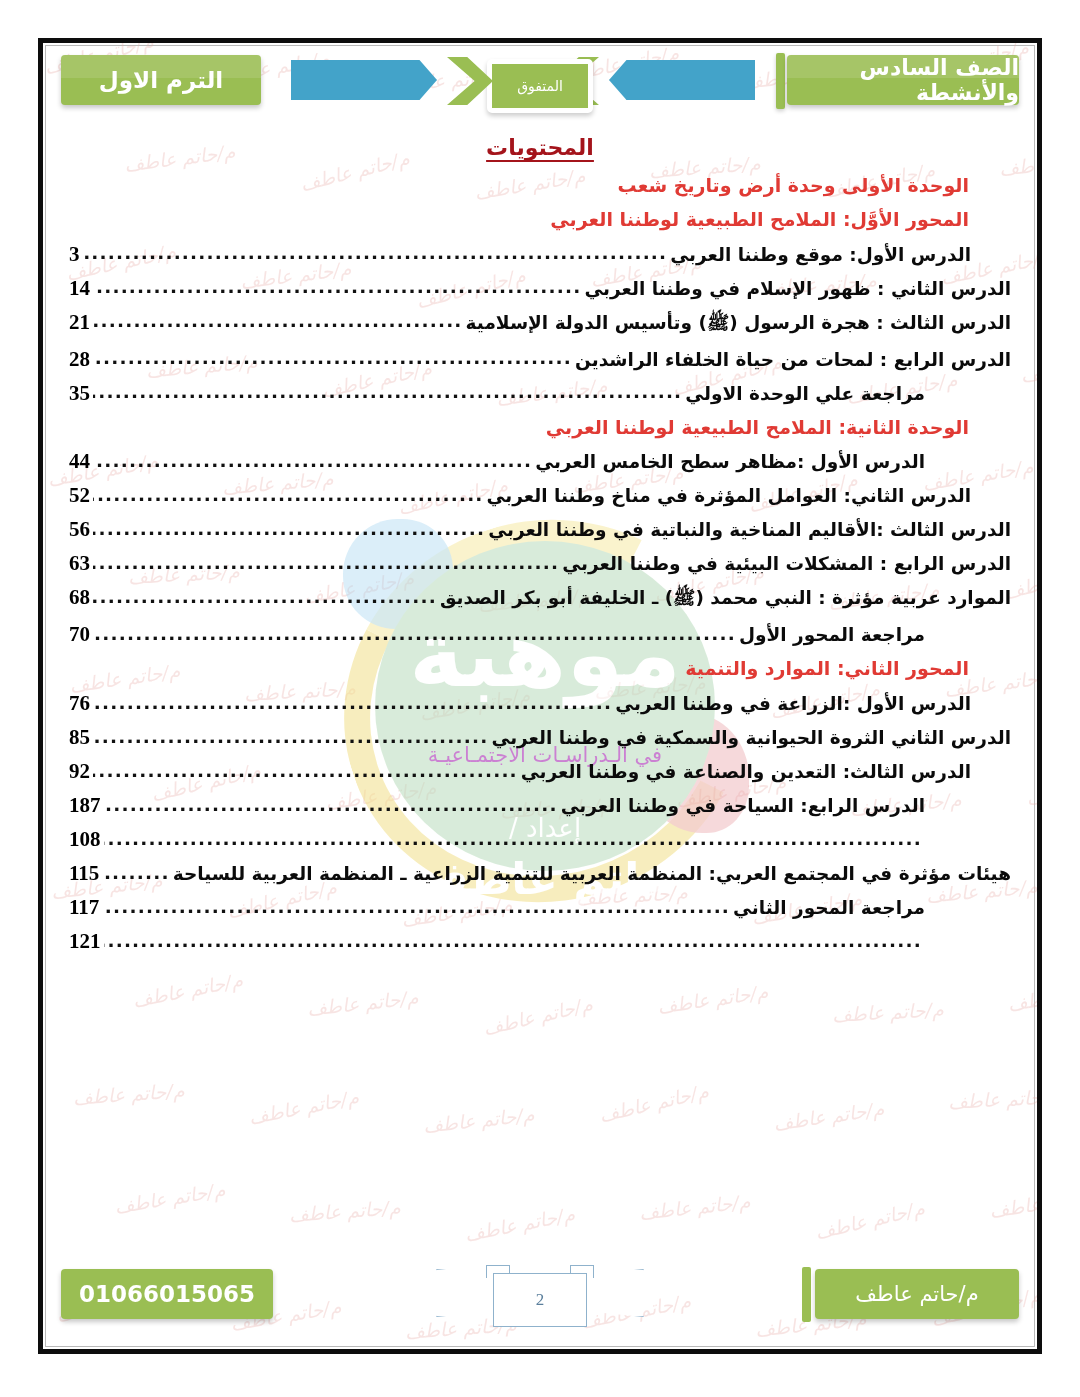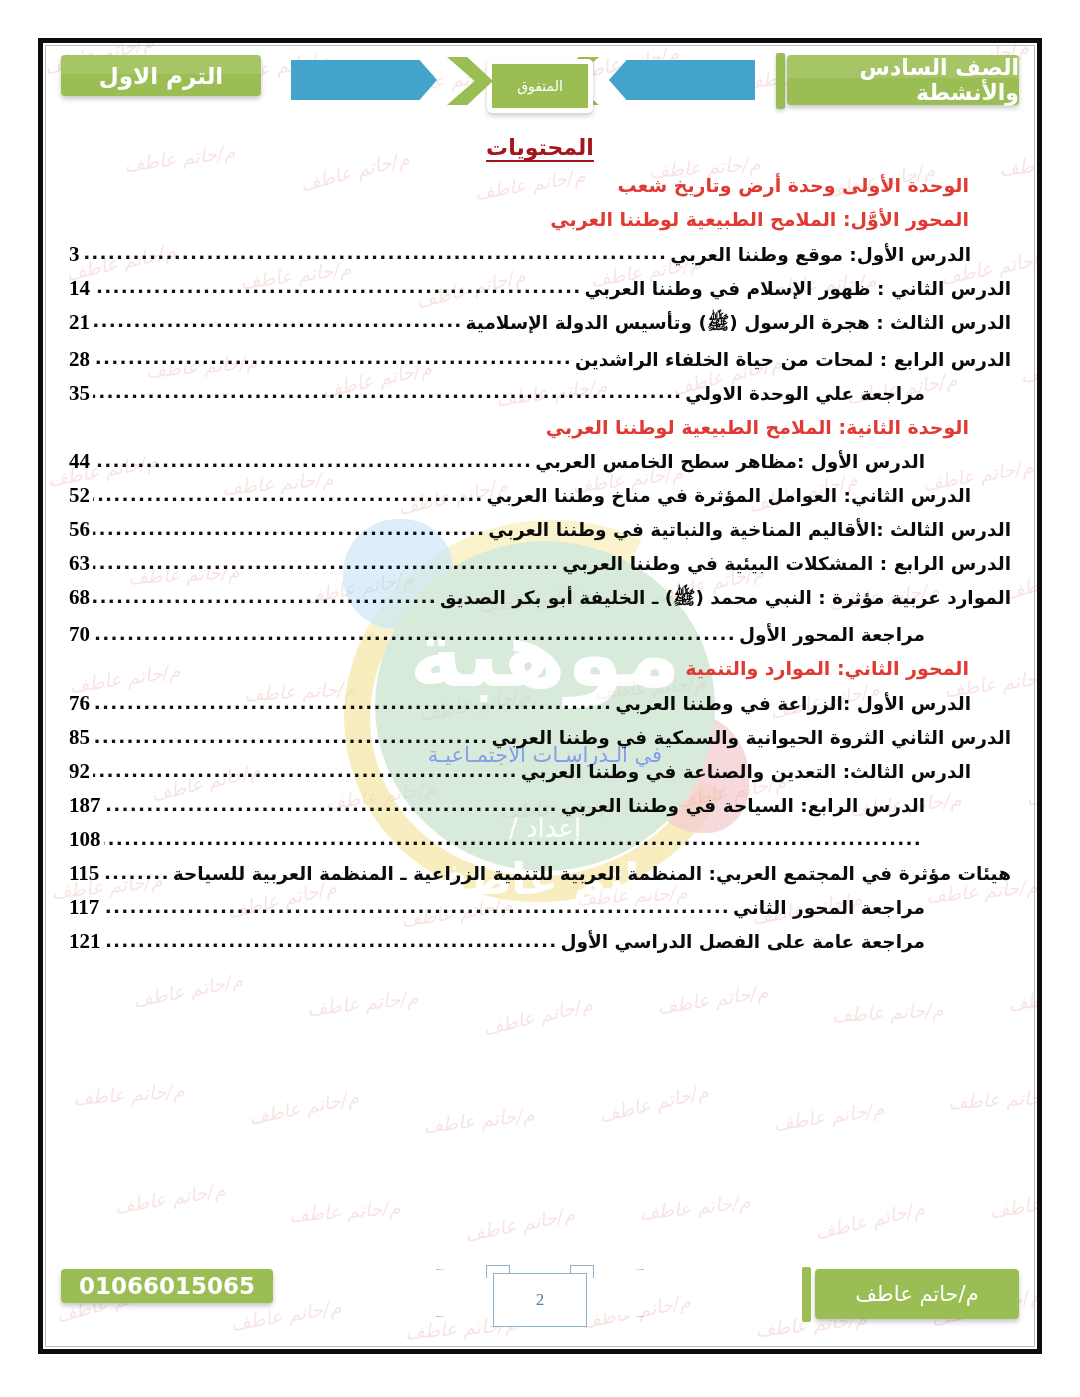--- a/index.html
+++ b/index.html
@@ -99,21 +99,21 @@
     font-family:"DejaVu Sans", sans-serif;
     font-size:92px;
     font-weight:700;
     letter-spacing:2px;
     line-height:1;
   }
   .logo-wm .wm-sub{
     position:absolute;
     left:0; right:0; top:230px;
     text-align:center;
-    color:#1d4ed8;
+    color:#a21caf;
     font-family:"DejaVu Sans", sans-serif;
     font-size:21px;
     letter-spacing:3px;
   }
   .logo-wm .wm-prep{
     position:absolute;
     left:0; right:0; top:300px;
     text-align:center;
     color:#ffffff;
     font-family:"DejaVu Sans", sans-serif;
@@ -151,21 +151,21 @@
     background:rgba(255,255,255,.12);
     border-radius:4px 4px 0 0;
   }
   .hdr-right{
     right:18px; top:4px;
     width:232px; height:50px;
     font-size:22px;
   }
   .hdr-left{
     left:18px; top:4px;
-    width:200px; height:41px;
+    width:200px; height:50px;
     font-size:23px;
   }
   .hdr-right-bar{
     position:absolute;
     right:252px; top:2px;
     width:9px; height:56px;
     background:#9ABE53;
     border-radius:2px;
     box-shadow:0 2px 4px rgba(0,0,0,.2);
   }
@@ -312,21 +312,21 @@
   .foot-right-bar{
     position:absolute;
     right:226px; top:10px;
     width:9px; height:55px;
     background:#9ABE53;
     border-radius:2px;
   }
   .foot-left{
     position:absolute;
     left:18px; top:12px;
-    width:212px; height:34px;
+    width:212px; height:50px;
     background:#9ABE53;
     color:#fff;
     font-family:"DejaVu Sans", sans-serif;
     font-size:23px;
     font-weight:700;
     display:flex; align-items:center; justify-content:center;
     border-radius:4px;
     box-shadow:0 3px 5px rgba(0,0,0,.22);
   }
   .ribbon{
@@ -571,21 +571,20 @@
           <span class="lbl">هيئات مؤثرة في المجتمع العربي: المنظمة العربية للتنمية الزراعية ـ المنظمة العربية للسياحة</span>
           <span class="dots"></span>
           <span class="pg">115</span>
         </div>
         <div class="toc-row indent2">
           <span class="lbl">مراجعة المحور الثاني</span>
           <span class="dots"></span>
           <span class="pg">117</span>
         </div>
         <div class="toc-row indent2">
-          <span class="lbl">مراجعة عامة على الفصل الدراسي الأول</span>
           <span class="dots"></span>
           <span class="pg">121</span>
         </div>
       </div>
   </div>
 
   <div class="footer">
     <div class="foot-right-bar"></div>
     <div class="foot-right">
       <span>م/حاتم عاطف</span>

